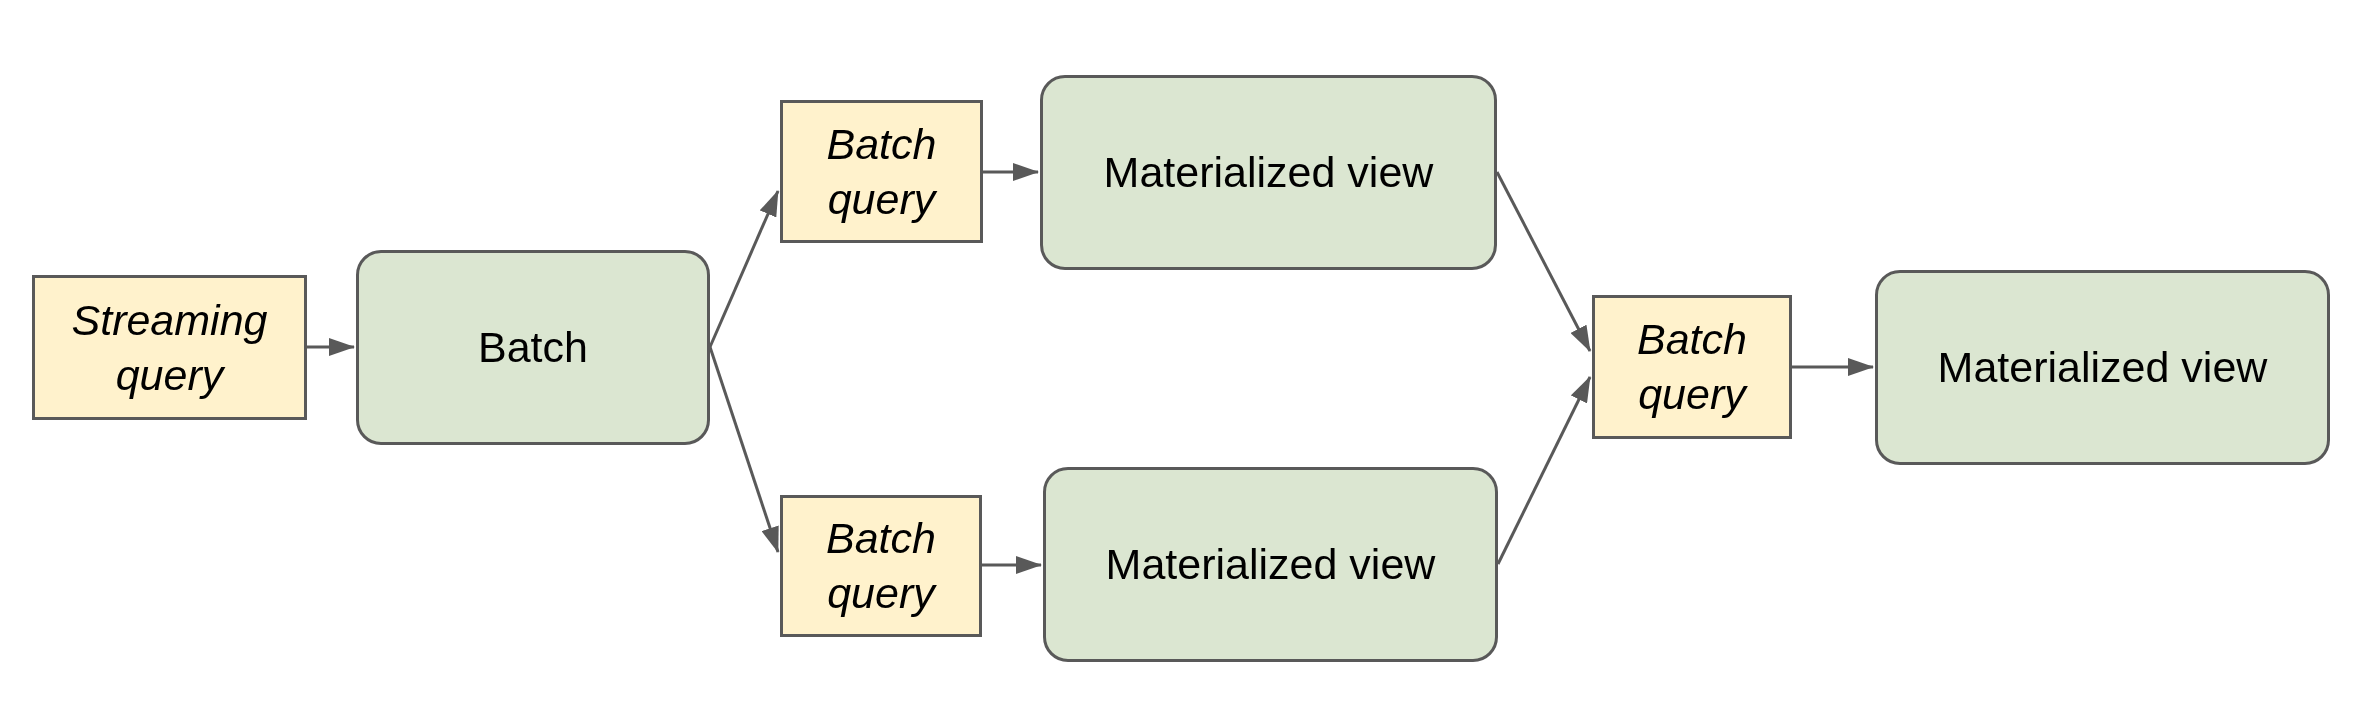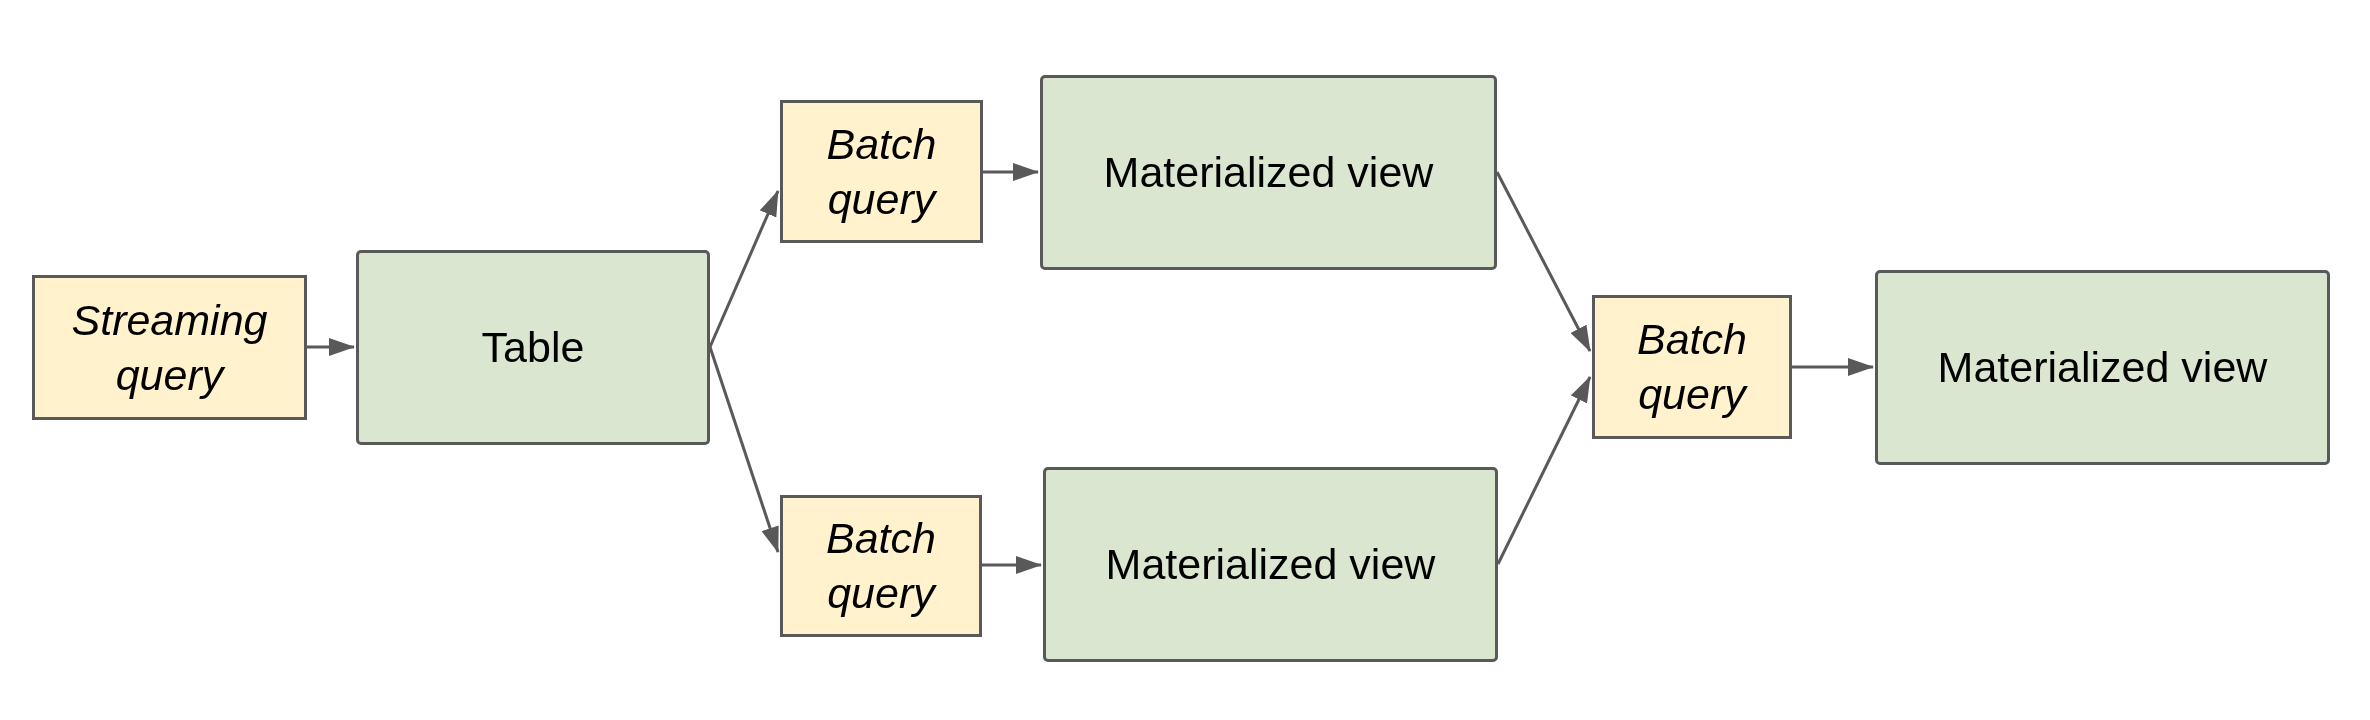--- a/index.html
+++ b/index.html
@@ -34,21 +34,21 @@
     font-size: 43px;
     line-height: 1.27;
   }
   .node.query {
     background: var(--query-fill, #fff2cc);
     border-radius: 0;
     font-style: italic;
   }
   .node.relation {
     background: var(--relation-fill, #dbe6d1);
-    border-radius: 5px;
+    border-radius: 25px;
   }
   .node .label {
     display: block;
     padding: 0 14px;
   }
 </style>
 </head>
 <body>
 
 <div class="canvas" style="width: 2370px; height: 720px; --canvas-bg: #ffffff; --query-fill: #fff2cc; --relation-fill: #dbe6d1; --border-color: #595959; --text-color: #000000;">
@@ -66,21 +66,21 @@
         <line x1="982" y1="565" x2="1041" y2="565" stroke="#595959" stroke-width="3" marker-end="url(#arrowhead)"></line>
         <line x1="1497" y1="172" x2="1590" y2="351" stroke="#595959" stroke-width="3" marker-end="url(#arrowhead)"></line>
         <line x1="1498" y1="564" x2="1590" y2="377" stroke="#595959" stroke-width="3" marker-end="url(#arrowhead)"></line>
         <line x1="1792" y1="367" x2="1873" y2="367" stroke="#595959" stroke-width="3" marker-end="url(#arrowhead)"></line>
       </g>
   </svg>
 <div class="node query" style="left: 32px; top: 275px; width: 275px; height: 145px;">
       <span class="label">Streaming query</span>
     </div>
     <div class="node relation" style="left: 356px; top: 250px; width: 354px; height: 195px;">
-      <span class="label">Table</span>
+      <span class="label">Batch</span>
     </div>
     <div class="node query" style="left: 780px; top: 100px; width: 203px; height: 143px;">
       <span class="label">Batch query</span>
     </div>
     <div class="node relation" style="left: 1040px; top: 75px; width: 457px; height: 195px;">
       <span class="label">Materialized view</span>
     </div>
     <div class="node query" style="left: 780px; top: 495px; width: 202px; height: 142px;">
       <span class="label">Batch query</span>
     </div>

